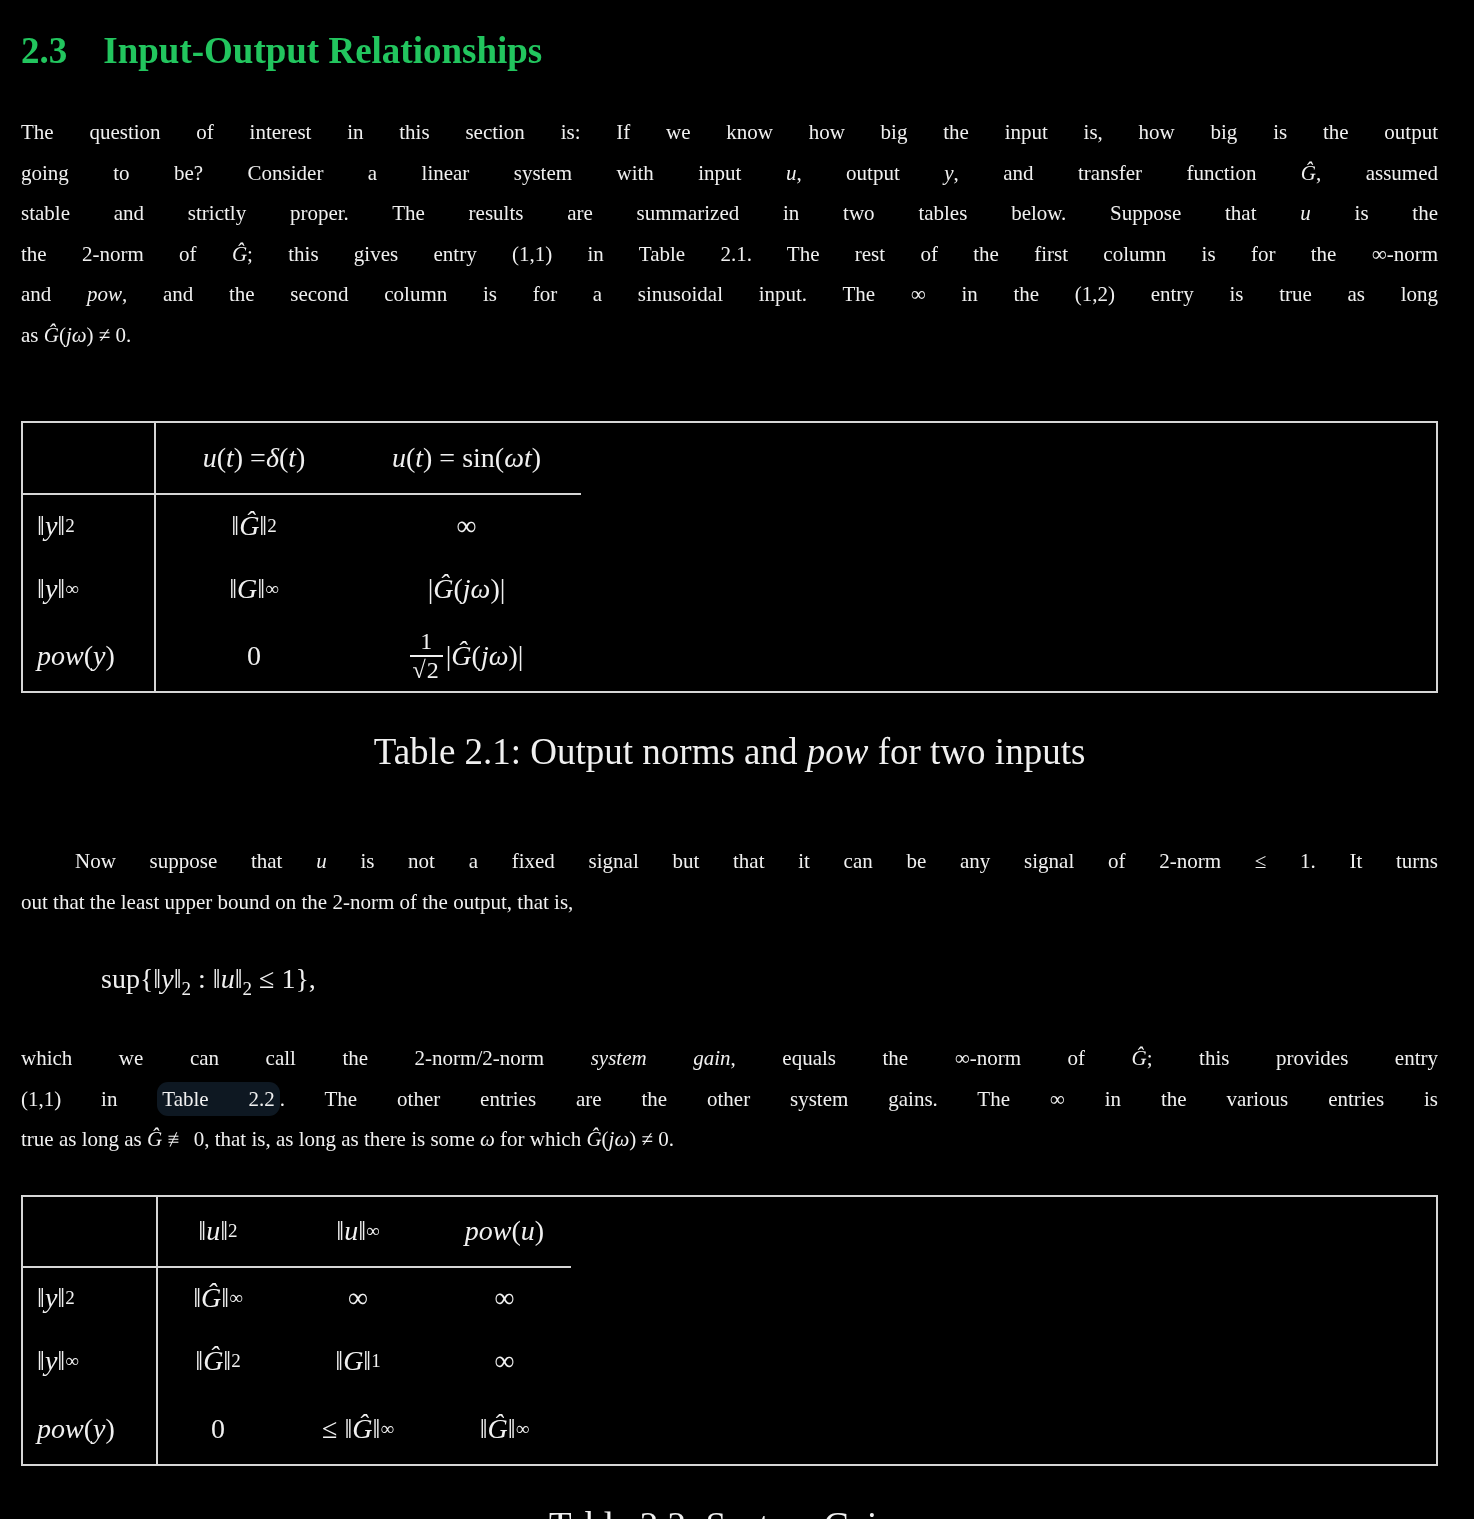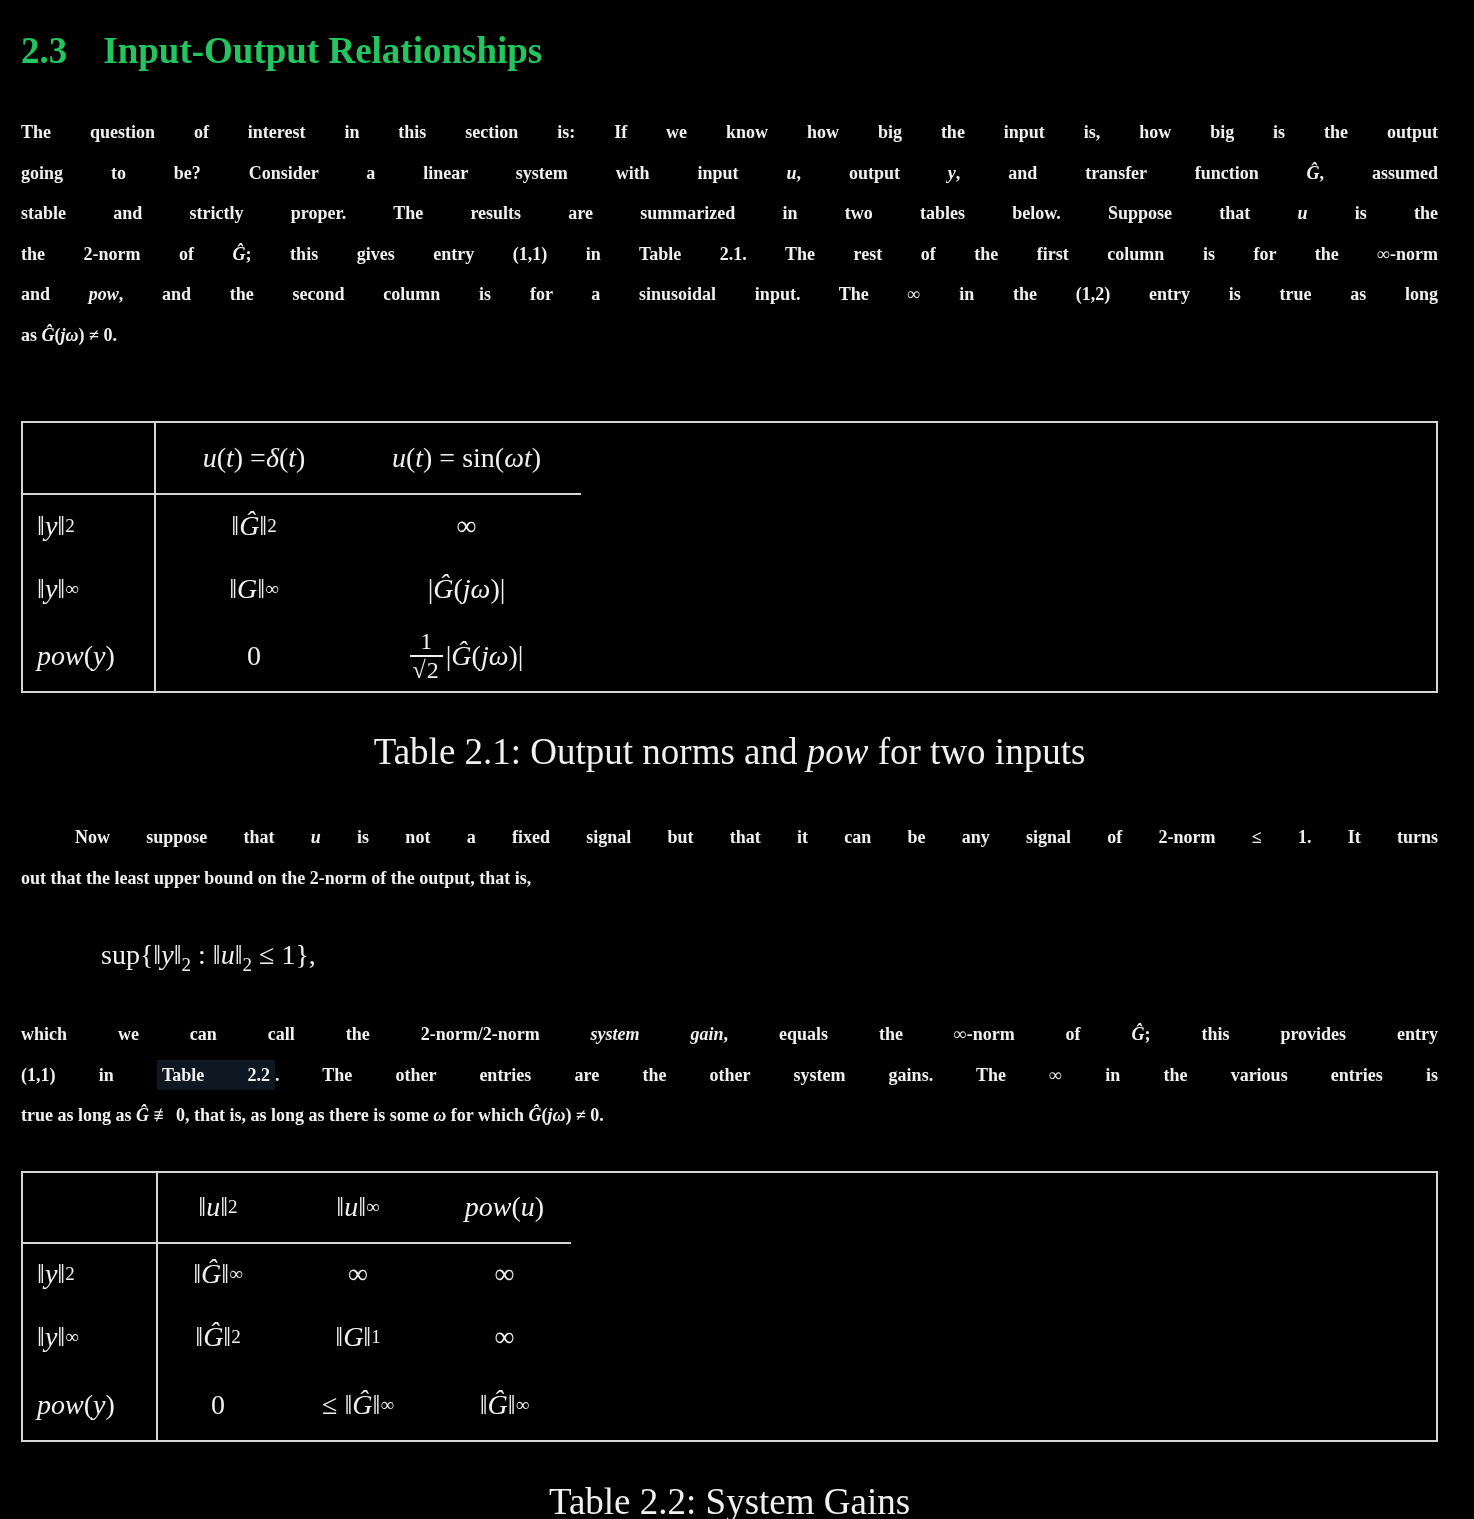--- a/index.html
+++ b/index.html
@@ -8,47 +8,47 @@
   html,body{margin:0;padding:0;}
   body{
     width:1474px;height:1519px;overflow:hidden;
     background:var(--background);color:var(--text);
     font-family:"Liberation Serif","DejaVu Serif",serif;
   }
   .page{box-sizing:border-box;width:1474px;height:1519px;padding:14px 36px 0 21px;}
   
   h1{margin:15px 0 39px 0;font-size:37px;font-weight:bold;color:#22c55e;display:flex;gap:36px;line-height:1.2;}
   
-  .para{margin:0;font-size:18px;line-height:40.5px;font-weight:bold;}
+  .para{margin:0;font-size:21px;line-height:40.5px;}
   .tline{text-align:justify;text-align-last:justify;white-space:normal;}
   .tline.last{text-align-last:left;}
   .tline.first-indent{text-indent:54px;}
   i{font-style:italic;}
   sub{font-size:68%;line-height:0;}
-  .link-highlight{background:var(--highlight);padding:5px 5px;border-radius:1px;}
+  .link-highlight{background:var(--highlight);padding:5px 5px;border-radius:11px;}
   
   .equation{margin:34px 0 8px 80px;font-size:28px;line-height:46px;}
   
   figure{margin:0;text-align:center;}
   .fig1{margin-top:66px;}
   .fig2{margin-top:35px;}
   .tbl{display:grid;margin:0 auto;border:2px solid var(--line);font-size:28px;}
   .t1{grid-template-columns:133px 196px 229px;grid-template-rows:72px 62px 64px 70px;}
   .t2{grid-template-columns:135px 120px 160px:133px;grid-template-columns:135px 120px 160px 133px;grid-template-rows:71px 60px 66px 70px;}
   .c{display:flex;align-items:center;justify-content:center;padding:0 6px;}
   .lab{justify-content:flex-start;padding-left:14px;border-right:2px solid var(--line);}
   .hd{border-bottom:2px solid var(--line);}
   figcaption{margin-top:37px;font-size:37px;}
   .fig2 figcaption{margin-top:38px;}
   
   .frac{display:inline-flex;flex-direction:column;vertical-align:middle;text-align:center;font-size:24px;line-height:1.15;margin-right:3px;}
   .frac .fn{padding:0 3px;}
   .frac .fd{border-top:2px solid currentColor;padding:0 3px;}
   .rad{border-top:2px solid currentColor;padding:0 1px;}
-  .p2{margin-top:44px;}
+  .p2{margin-top:68px;}
   .p3{margin-top:36px;}
 </style>
 </head>
 <body>
 
 <main class="page">
 
   <h1>
     <span>2.3</span>
     <span>Input-Output Relationships</span>

